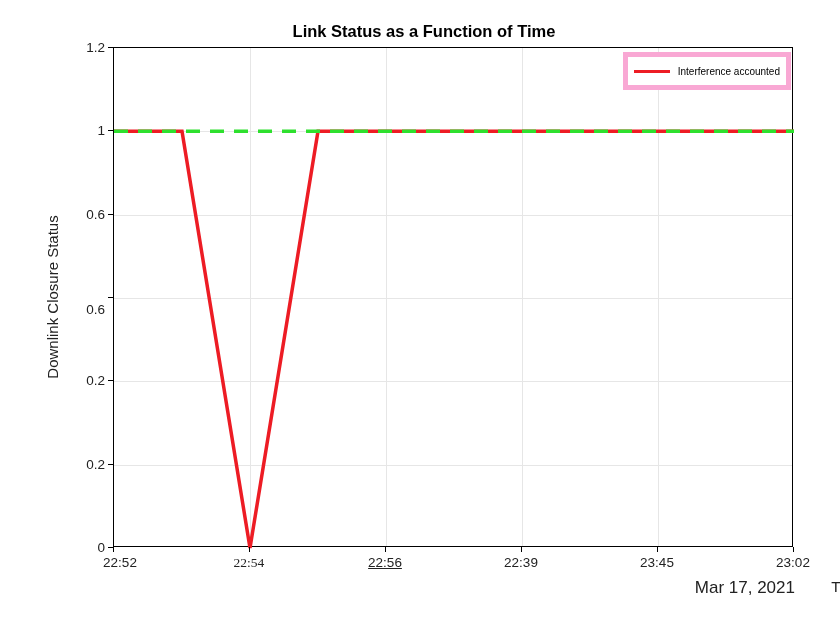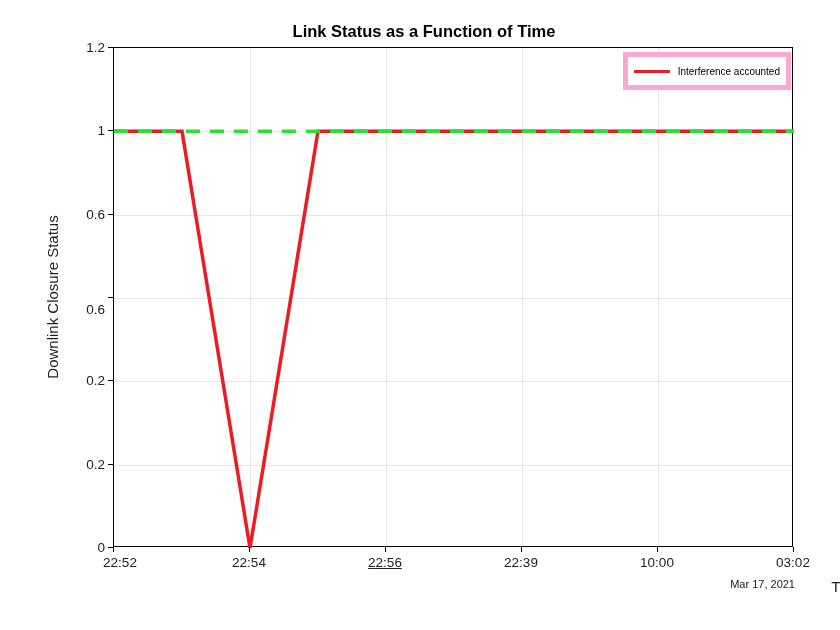--- a/index.html
+++ b/index.html
@@ -60,21 +60,21 @@
     position: absolute;
     font-size: 15px;
     color: #222;
   }
   .ylabel {
     transform: rotate(-90deg) translate(-50%, -50%);
     transform-origin: left top;
   }
   .date-sub {
     position: absolute;
-    font-size: 11px;
+    font-size: 17px;
     color: #222;
     text-align: right;
   }
   .legend {
     position: absolute;
     background: #fff;
     border: 5px solid #f9a8d4;
     font-size: 10px;
     padding: 4px 6px;
     box-sizing: border-box;
@@ -144,29 +144,29 @@
   <div class="legend" style="right:53px; top:52px;">
     <div class="legend-row">
       <div class="legend-swatch swatch-solid-red"></div>
       <span>Interference accounted</span>
     </div>
   </div>
 
 <div class="tick-x" style="left: 109px; top: 547px;"></div>
     <div class="tick-label-x" style="left: 109px; top: 555px; margin-left: 7px;">22:52</div>
     <div class="tick-x" style="left: 245px; top: 547px;"></div>
-    <div class="tick-label-x" style="left: 245px; top: 555px;">22:54</div>
+    <div class="tick-label-x" style="left: 245px; top: 555px; font-family: Liberation Serif, serif;">22:54</div>
     <div class="tick-x" style="left: 381px; top: 547px;"></div>
     <div class="tick-label-x" style="left: 381px; top: 555px; text-decoration: underline;">22:56</div>
     <div class="tick-x" style="left: 517px; top: 547px;"></div>
     <div class="tick-label-x" style="left: 517px; top: 555px;">22:39</div>
     <div class="tick-x" style="left: 653px; top: 547px;"></div>
-    <div class="tick-label-x" style="left: 653px; top: 555px;">10:00</div>
+    <div class="tick-label-x" style="left: 653px; top: 555px;">23:45</div>
     <div class="tick-x" style="left: 789px; top: 547px;"></div>
-    <div class="tick-label-x" style="left: 789px; top: 555px;">03:02</div>
+    <div class="tick-label-x" style="left: 789px; top: 555px;">23:02</div>
     <div class="tick-y" style="left: 104px; top: 547px;"></div>
     <div class="tick-label-y" style="right: 739px; top: 547px;">0</div>
     <div class="tick-y" style="left: 104px; top: 463.667px;"></div>
     <div class="tick-label-y" style="right: 739px; top: 463.667px;">0.2</div>
     <div class="tick-y" style="left: 104px; top: 380.333px;"></div>
     <div class="tick-label-y" style="right: 739px; top: 380.333px;">0.2</div>
     <div class="tick-y" style="left: 104px; top: 297px;"></div>
     <div class="tick-label-y" style="right: 739px; top: 297px; margin-top: 12px;">0.6</div>
     <div class="tick-y" style="left: 104px; top: 213.667px;"></div>
     <div class="tick-label-y" style="right: 739px; top: 213.667px;">0.6</div>

